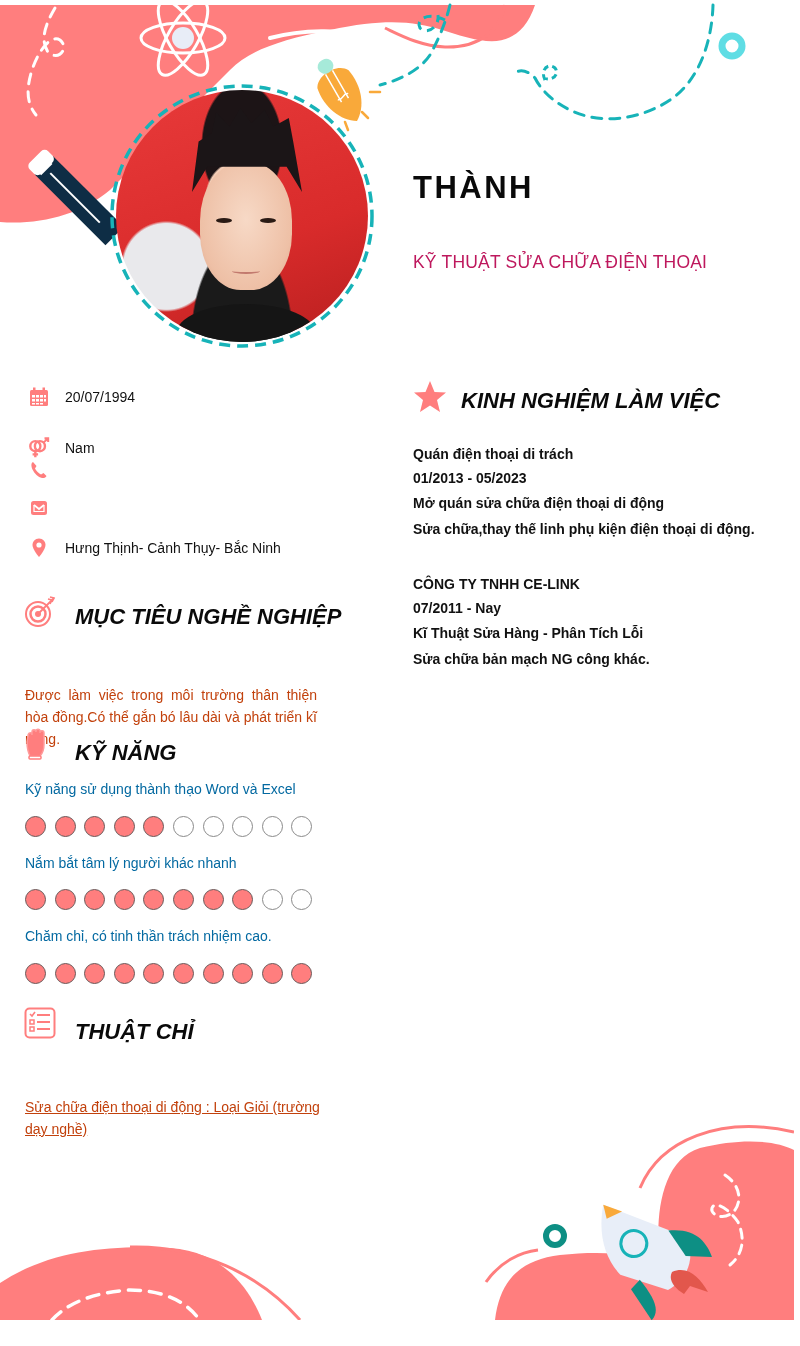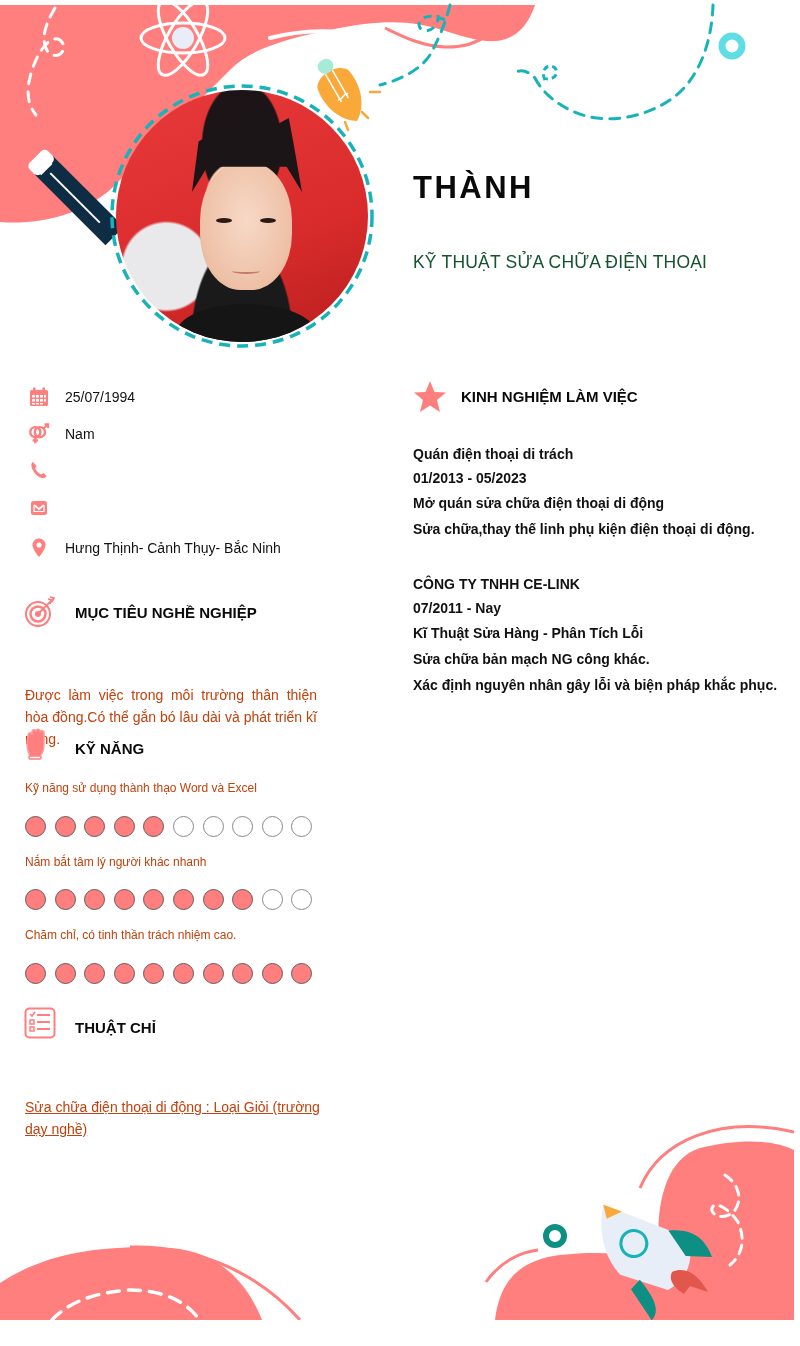--- a/index.html
+++ b/index.html
@@ -19,35 +19,35 @@
     .avatar .face { position: absolute; left: 84px; top: 72px; width: 92px; height: 128px; border-radius: 46% 46% 44% 44%;
       background: radial-gradient(ellipse at 50% 45%, #f7d9c6 0%, #eec0a6 70%, #d9a48a 100%); }
     .avatar .hair { position: absolute; left: 76px; top: 18px; width: 110px; height: 84px;
       background: #1b1517; clip-path: polygon(0 100%, 6% 40%, 18% 30%, 22% 5%, 34% 22%, 44% 0, 54% 18%, 66% 2%, 74% 22%, 88% 12%, 92% 40%, 100% 100%, 86% 70%, 14% 70%); }
     .avatar .shirt { position: absolute; left: 60px; top: 214px; width: 140px; height: 60px; background: #151515; border-radius: 50% 50% 0 0; }
     .avatar .eye { position: absolute; top: 128px; width: 16px; height: 5px; background: #2a1a14; border-radius: 50%; }
     .avatar .mouth { position: absolute; left: 116px; top: 178px; width: 28px; height: 6px; border-bottom: 2px solid #c27a6e; border-radius: 0 0 50% 50%; }
     .avatar-ring { position: absolute; left: 0; top: 0; width: 268px; height: 268px; }
 
     .name { position: absolute; left: 413px; top: 170px; font-size: 31px; font-weight: 700; letter-spacing: 2.5px; line-height: 35px; color: #0a0a0a; }
-    .job-title { position: absolute; left: 413px; top: 252px; font-size: 17.5px; font-weight: 400; color: #14532d; letter-spacing: 0.2px; }
+    .job-title { position: absolute; left: 413px; top: 252px; font-size: 17.5px; font-weight: 400; color: #be185d; letter-spacing: 0.2px; }
 
     .info { position: absolute; left: 28px; top: 384px; }
     .info-row { position: absolute; left: 0; display: flex; align-items: center; }
     .info-row .ic { width: 22px; height: 22px; display: flex; align-items: center; justify-content: center; }
     .info-row .txt { position: absolute; left: 37px; font-size: 14px; color: #111; white-space: nowrap; }
 
     .sec-head { position: absolute; display: flex; align-items: center; }
     .sec-head .ic { width: 34px; height: 34px; display: flex; align-items: center; justify-content: center; }
-    .sec-head .lbl { position: absolute; font-size: 15px; font-weight: 700; color: #0a0a0a; white-space: nowrap; }
+    .sec-head .lbl { position: absolute; font-size: 22px; font-weight: 700; color: #0a0a0a; white-space: nowrap; font-style: italic; }
 
     .para { position: absolute; font-size: 14px; line-height: 22px; color: #c2410c; margin-top: 43px; }
     .justify { text-align: justify; }
 
-    .skill-label { position: absolute; left: 25px; font-size: 12px; color: #c2410c; white-space: nowrap; }
+    .skill-label { position: absolute; left: 25px; font-size: 14px; color: #0369a1; white-space: nowrap; }
     .dots { position: absolute; left: 25px; display: flex; gap: 8.6px; }
     .dot { width: 21px; height: 21px; border-radius: 50%; border: 1.5px solid #6a5a5a; background: #ff7e7e; }
     .dot.off { background: #fff; border-color: #8a8a8a; }
 
     .exp { position: absolute; left: 413px; font-size: 14px; color: #111; }
     .exp .company { font-weight: 700; line-height: 24px; }
     .exp .period { font-weight: 700; line-height: 24px; }
     .exp .line { line-height: 26px; font-weight: bold; }
   </style>
 </head>
@@ -147,23 +147,23 @@
               <rect x="3" y="12" width="3" height="2.5"></rect>
               <rect x="7" y="12" width="3" height="2.5"></rect>
               <rect x="11" y="12" width="3" height="2.5"></rect>
               <rect x="15" y="12" width="2" height="2.5"></rect>
               <rect x="3" y="16" width="3" height="1.5"></rect>
               <rect x="7" y="16" width="3" height="1.5"></rect>
               <rect x="11" y="16" width="3" height="1.5"></rect>
             </g>
           </svg>
       </span>
-      <span class="txt">25/07/1994</span>
-    </div>
-    <div class="info-row" style="top:39px">
+      <span class="txt">20/07/1994</span>
+    </div>
+    <div class="info-row" style="top:53px">
       <span class="ic">
         <svg width="24" height="22" viewBox="0 0 24 22">
             <circle cx="8" cy="9" r="5.5" fill="none" stroke="#ff7e7e" stroke-width="2.6"></circle>
             <circle cx="13" cy="9" r="5.5" fill="none" stroke="#ff7e7e" stroke-width="2.6"></circle>
             <path d="M8 14.5 V21 M5 18 H11" stroke="#ff7e7e" stroke-width="2.6"></path>
             <path d="M17 5 L22 0.5 M18 0.5 H22 V4.5" stroke="#ff7e7e" stroke-width="2.2" fill="none"></path>
           </svg>
       </span>
       <span class="txt">Nam</span>
     </div>
@@ -290,16 +290,15 @@
     <div class="period">01/2013 - 05/2023</div>
     <div class="line">Mở quán sửa chữa điện thoại di động</div>
     <div class="line">Sửa chữa,thay thế linh phụ kiện điện thoại di động.</div>
   </div>
 
   <div class="exp" style="top:572px;">
     <div class="company">CÔNG TY TNHH CE-LINK</div>
     <div class="period">07/2011 - Nay</div>
     <div class="line">Kĩ Thuật Sửa Hàng - Phân Tích Lỗi</div>
     <div class="line">Sửa chữa bản mạch NG công khác.</div>
-    <div class="line">Xác định nguyên nhân gây lỗi và biện pháp khắc phục.</div>
   </div>
 
 </div>
 
 </body></html>

